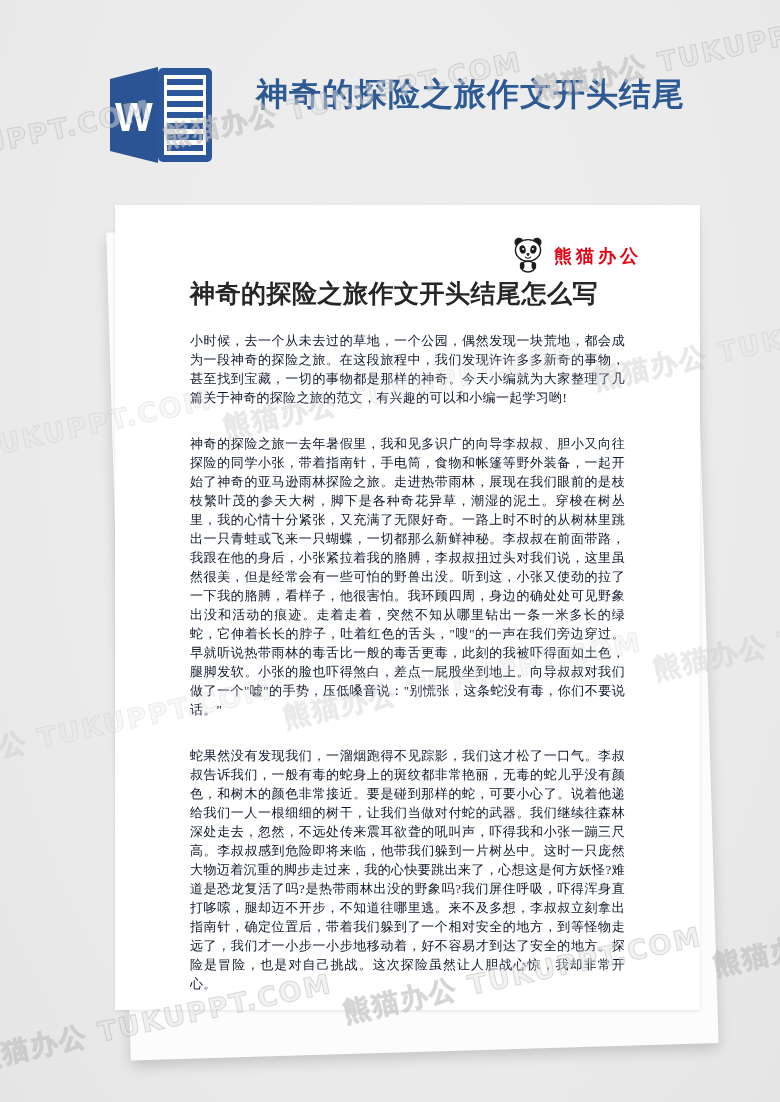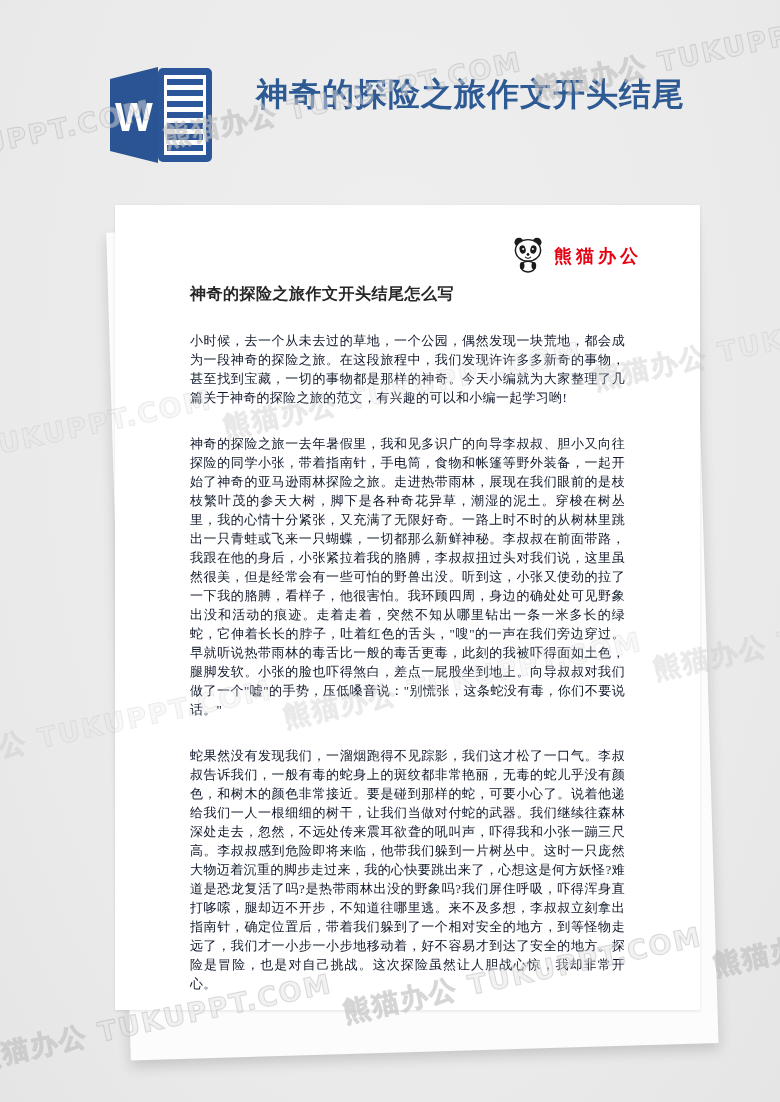--- a/index.html
+++ b/index.html
@@ -40,21 +40,21 @@
   
   .brand { position:absolute; top:30px; right:58px; display:flex; align-items:center; }
   .panda-icon { width:36px; height:38px; }
   .brand-name {
     margin-left:8px; color:#e60112; font-weight:bold; font-size:18px;
     letter-spacing:4px; font-family:"Liberation Sans","DejaVu Sans",sans-serif;
   }
 
   
   .doc-title {
-    margin-top:73px; font-size:16px; line-height:31px; font-weight:bold;
+    margin-top:73px; font-size:25px; line-height:31px; font-weight:bold;
     color:#262626; letter-spacing:0.5px;
     font-family:"Liberation Sans","DejaVu Sans",sans-serif;
   }
   .doc-body { margin-top:22px; }
   .doc-body p {
     font-family:Liberation Serif, serif;
     font-size:13px; line-height:19px; color:#0f172a;
     text-align:justify; text-justify:inter-character;
     margin:0 0 27px 0; letter-spacing:0.3px;
   }

